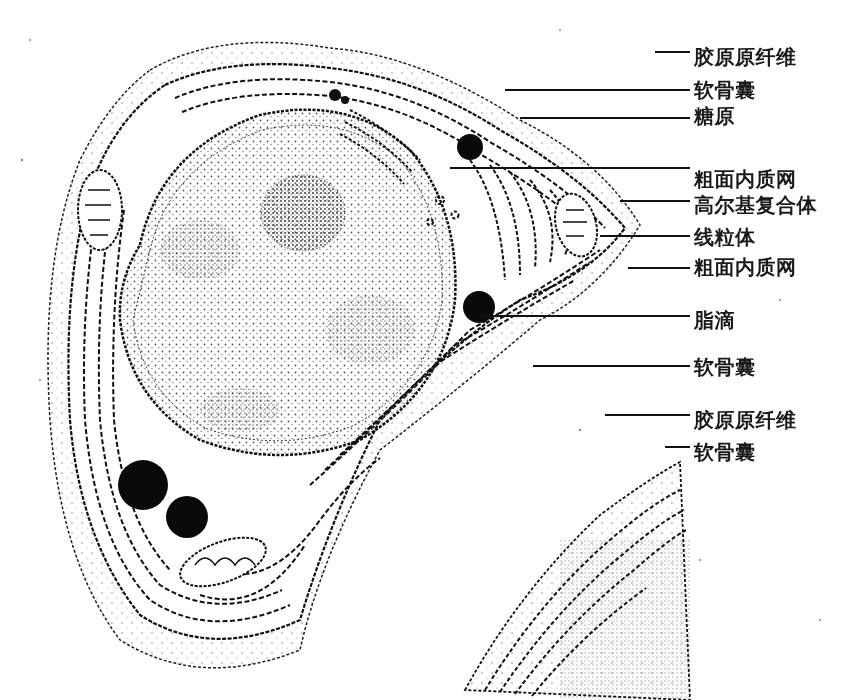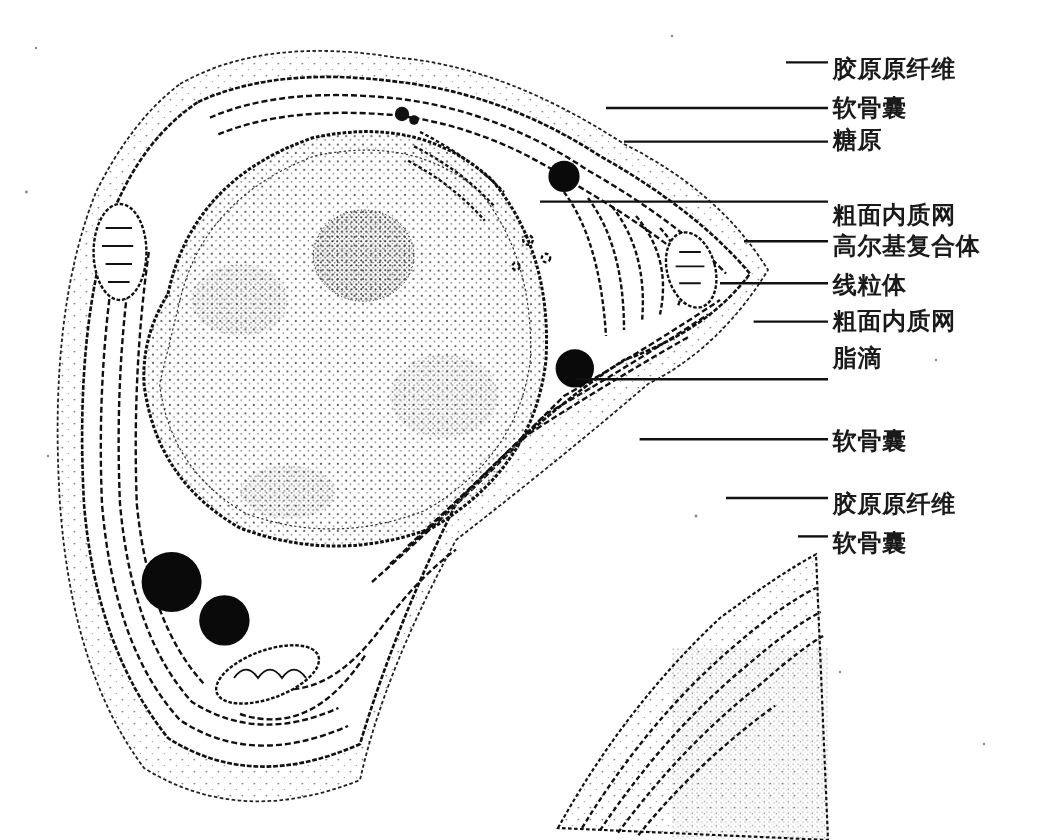--- a/index.html
+++ b/index.html
@@ -137,18 +137,18 @@
   </svg>
 
   <div id="labels">
     <div class="label" style="top:45px">胶原原纤维</div>
     <div class="label" style="top:78px">软骨囊</div>
     <div class="label" style="top:104px">糖原</div>
     <div class="label" style="top:167px">粗面内质网</div>
     <div class="label" style="top:193px">高尔基复合体</div>
     <div class="label" style="top:225px">线粒体</div>
     <div class="label" style="top:255px">粗面内质网</div>
-    <div class="label" style="top:286px">脂滴</div>
+    <div class="label" style="top:308px">脂滴</div>
     <div class="label" style="top:355px">软骨囊</div>
     <div class="label" style="top:408px">胶原原纤维</div>
     <div class="label" style="top:440px">软骨囊</div>
   </div>
 </div>
 
 </body></html>

